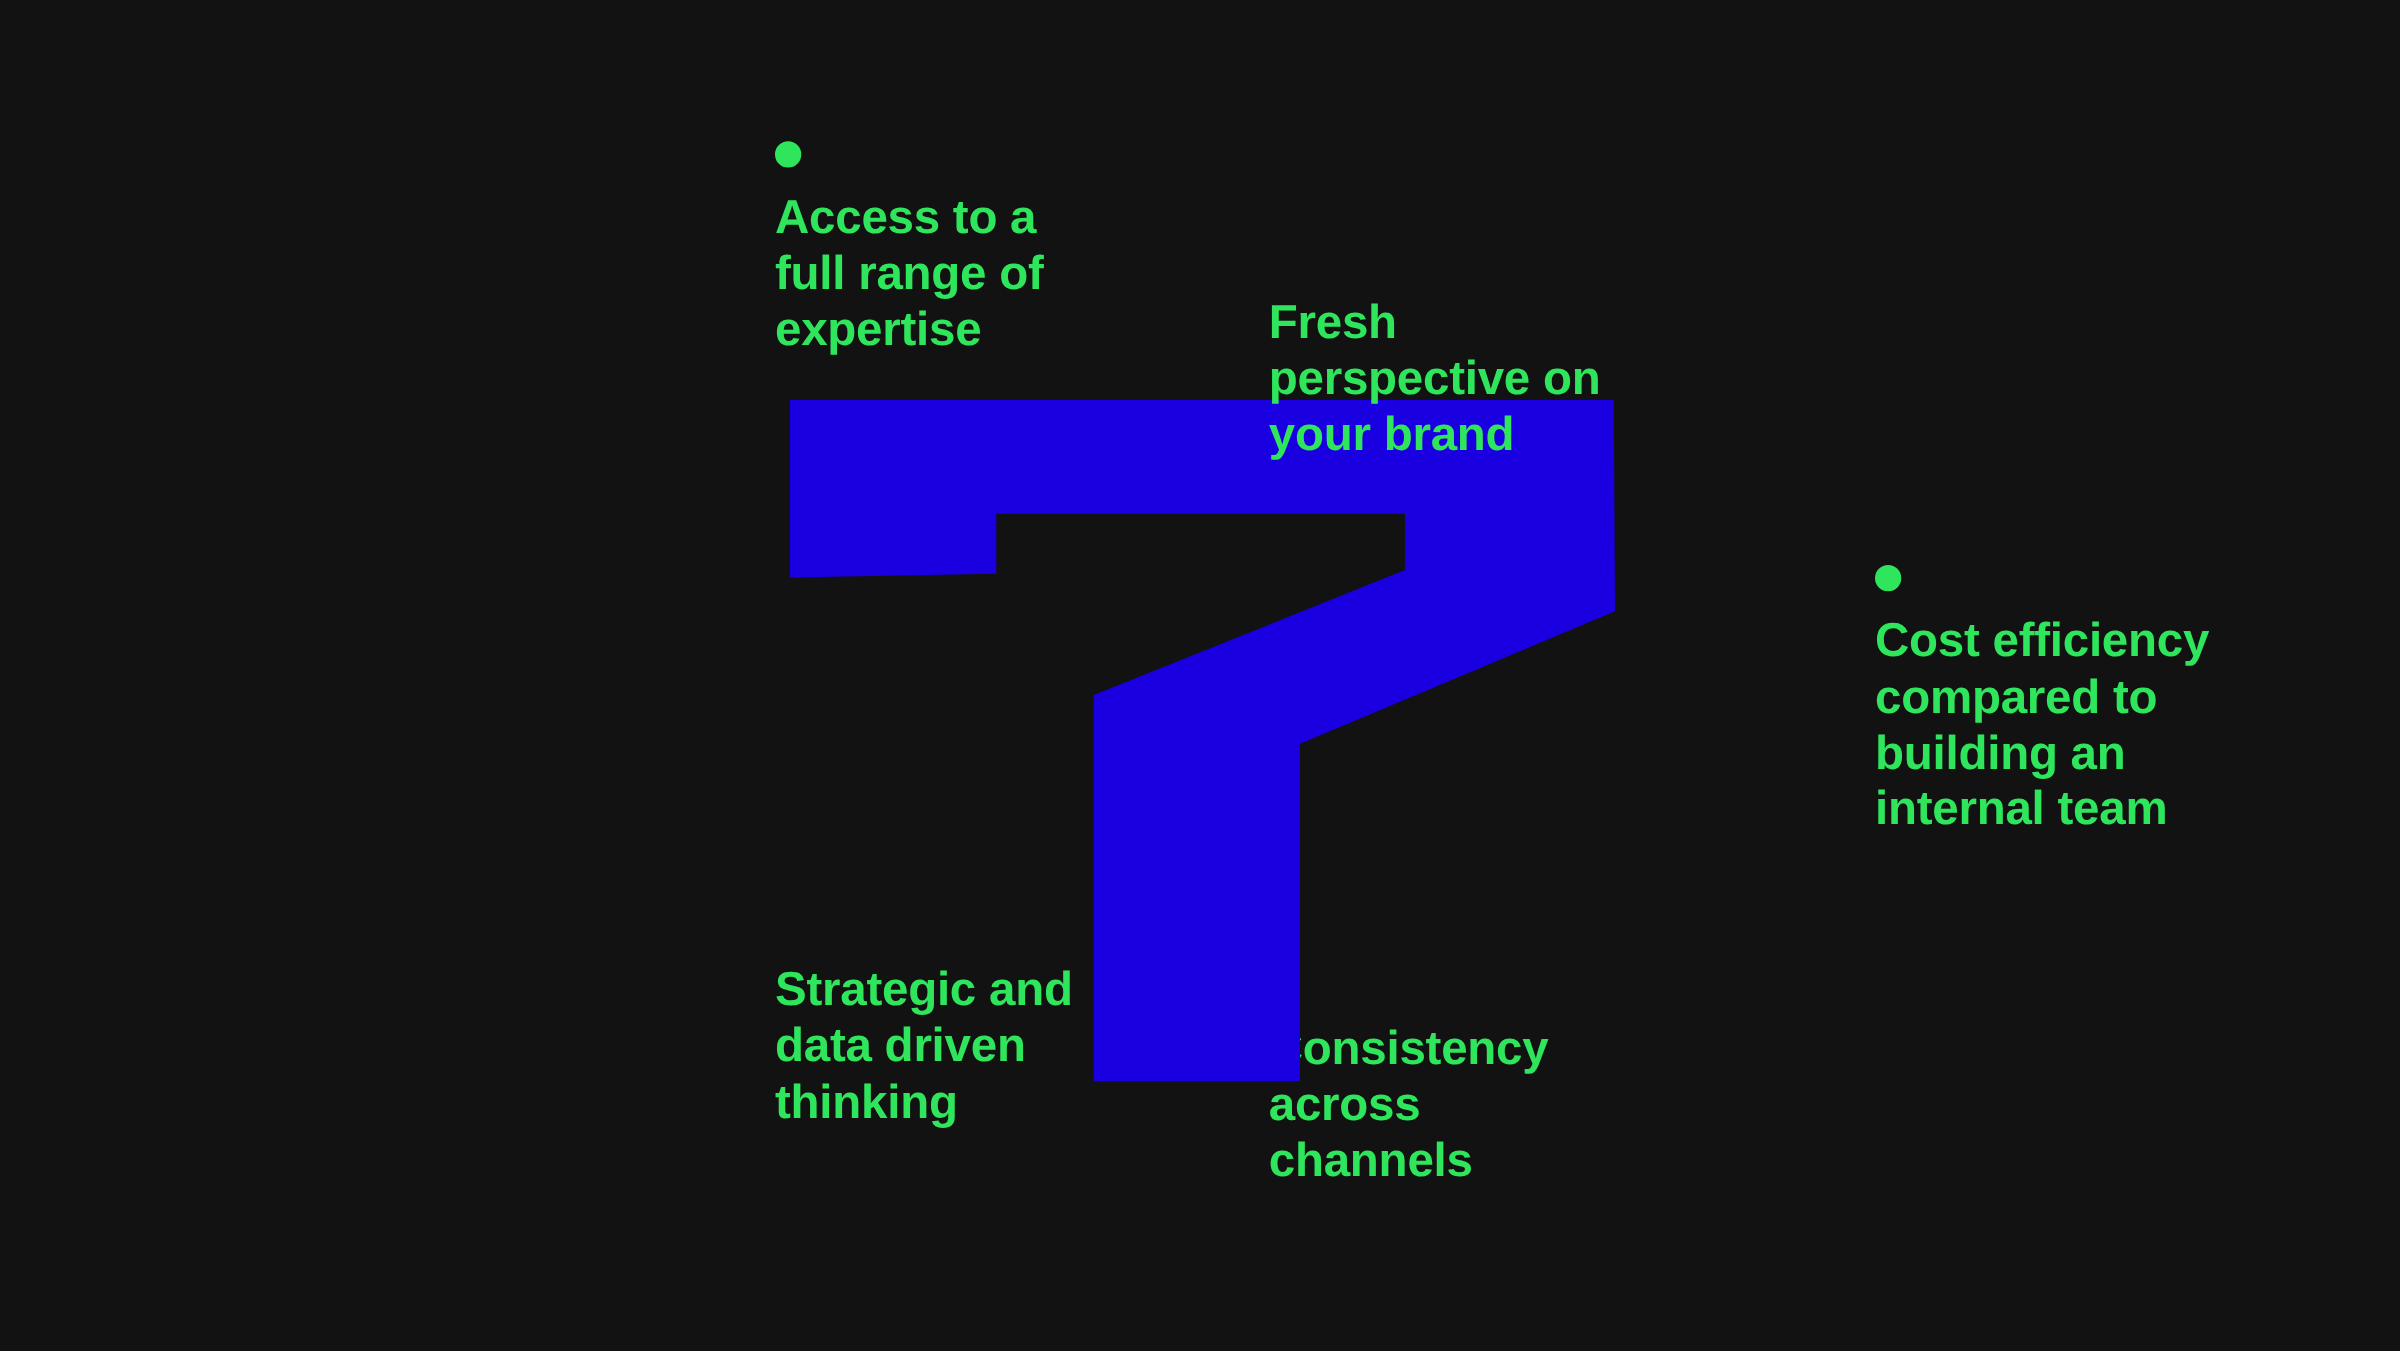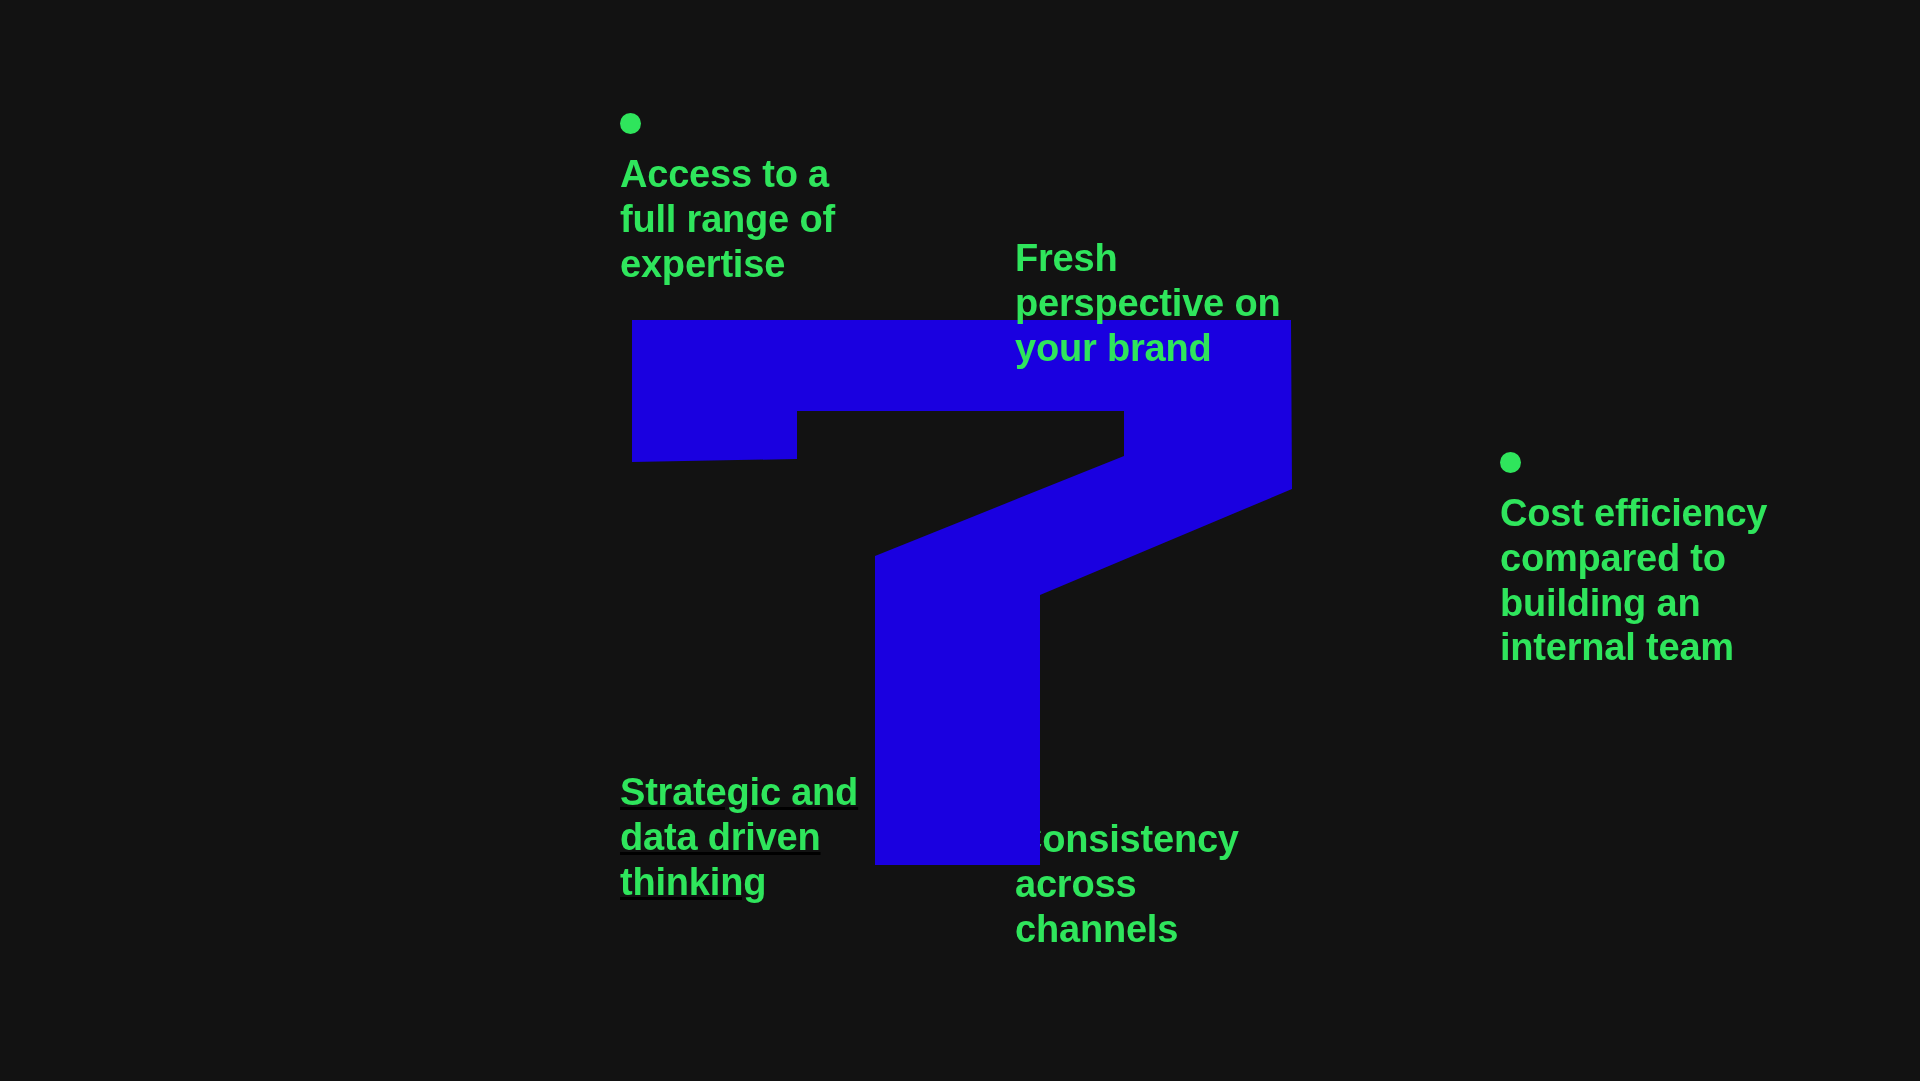--- a/index.html
+++ b/index.html
@@ -31,21 +31,21 @@
     line-height:1.18;
     letter-spacing:-0.2px;
     white-space:pre-line;
   }
 
   
   #callout-access      { left:620px;  top:113px;  width:300px; }
   #callout-fresh       { left:1015px; top:236px;  width:320px; }
   #callout-faster      { left:235px;  top:452px;  width:330px; }
   #callout-cost        { left:1480px; top:452px;  width:330px;margin-left:20px; }
-  #callout-strategic   { left:620px;  top:770px;  width:300px;text-decoration:underline; }
+  #callout-strategic   { left:620px;  top:770px;  width:300px; }
   #callout-consistency { left:1015px; top:782px;  width:270px; }
 
   
   #callout-consistency .bullet { margin-bottom:14px; }
 </style>
 </head>
 <body>
 
 <div id="stage">
 

